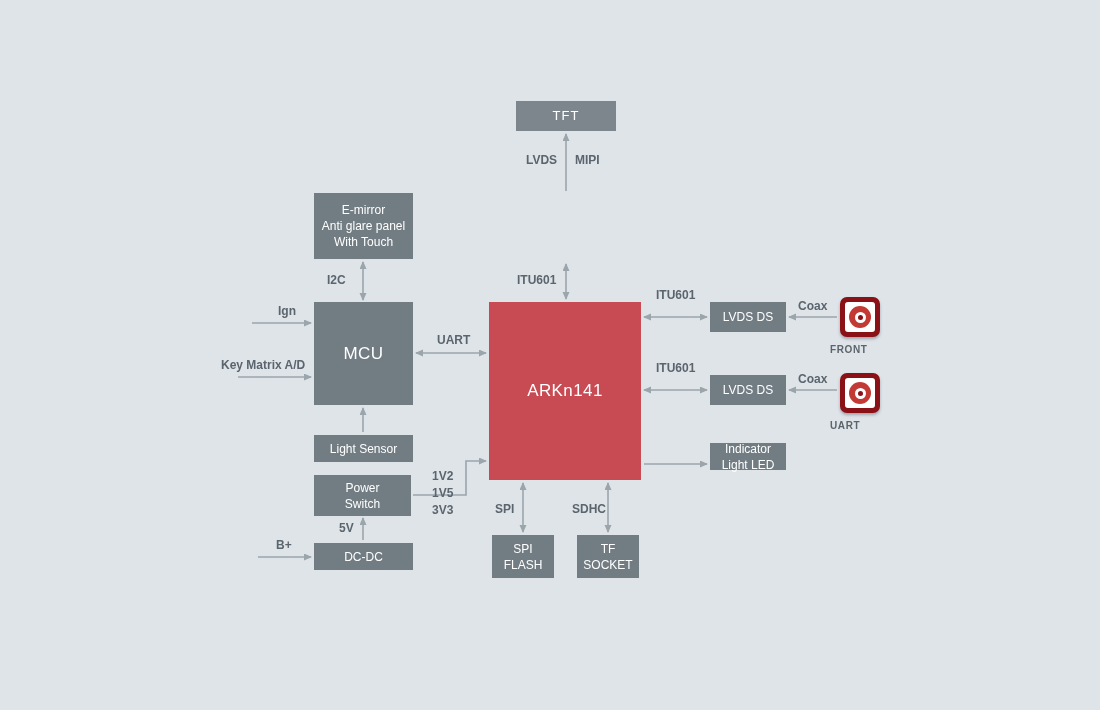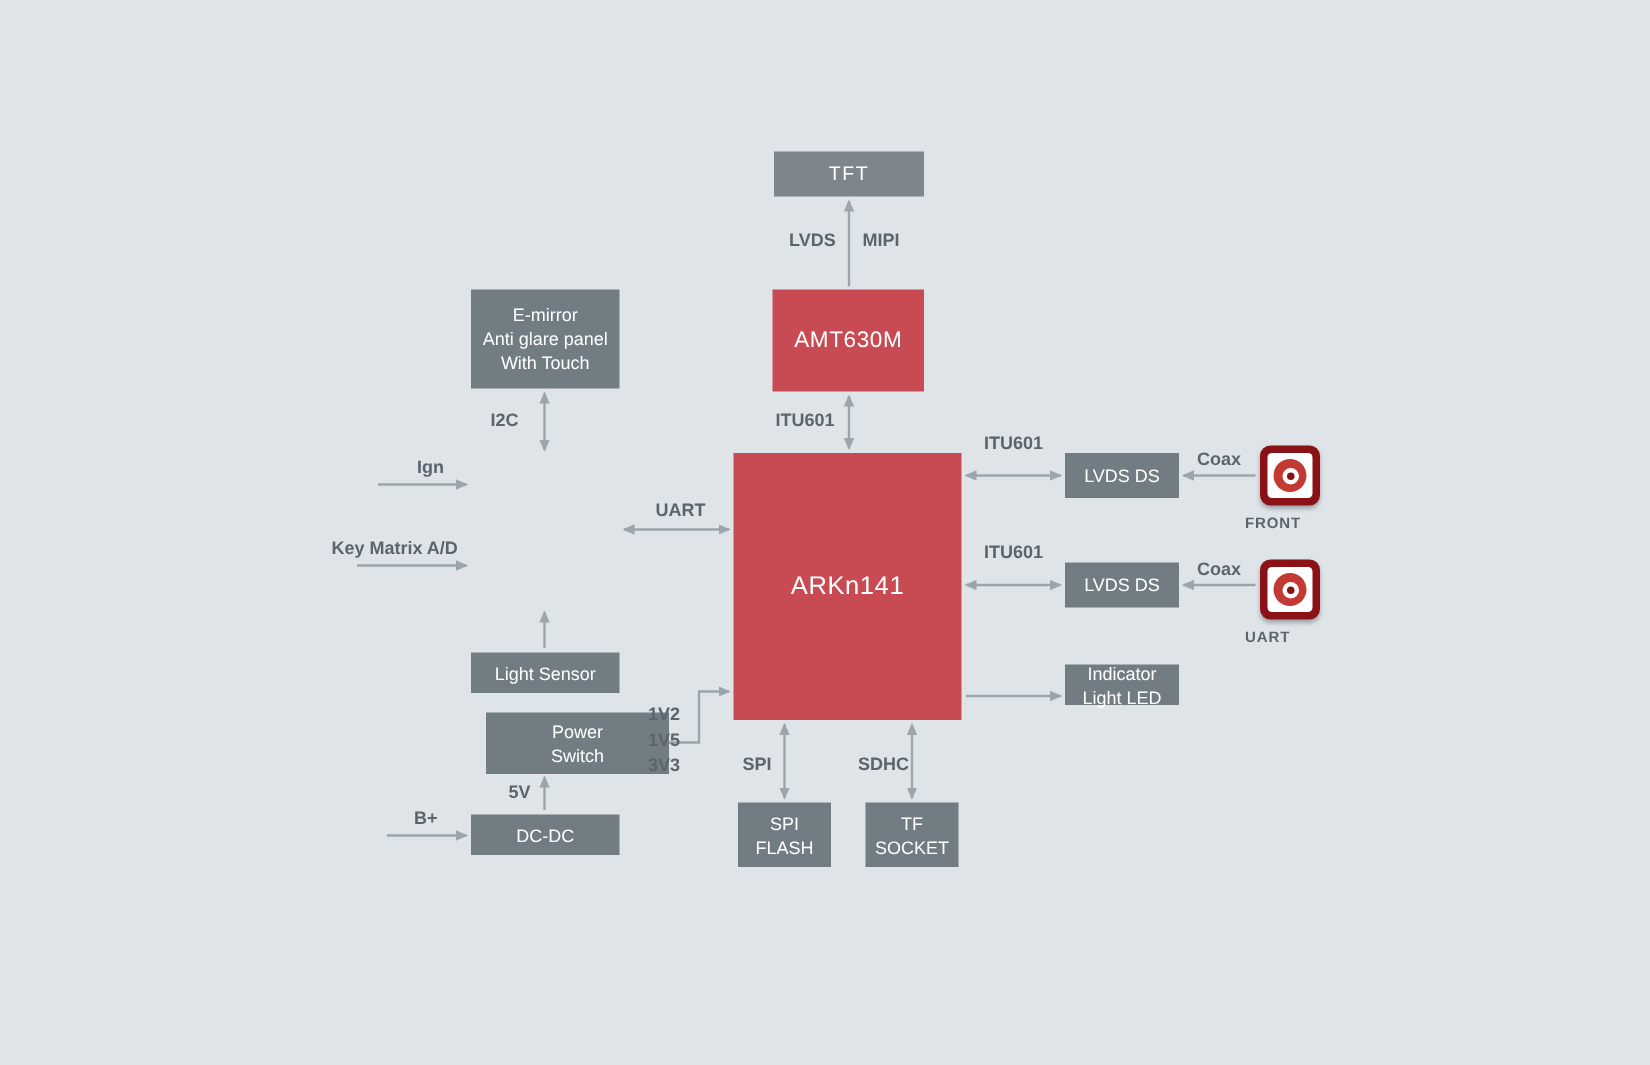--- a/index.html
+++ b/index.html
@@ -52,43 +52,43 @@
     <line class="wire" x1="363" y1="432" x2="363" y2="408" marker-end="url(#arr)"></line>
     <path class="wire" d="M413,495 H466 V461 H486" marker-end="url(#arr)"></path>
     <line class="wire" x1="363" y1="540" x2="363" y2="518" marker-end="url(#arr)"></line>
     <line class="wire" x1="258" y1="557" x2="311" y2="557" marker-end="url(#arr)"></line>
     <line class="wire" x1="523" y1="483" x2="523" y2="532" marker-start="url(#arr)" marker-end="url(#arr)"></line>
     <line class="wire" x1="608" y1="483" x2="608" y2="532" marker-start="url(#arr)" marker-end="url(#arr)"></line>
   </svg>
 
   <div class="block gray-light f-tft" style="left:516px;top:101px;width:100px;height:30px">TFT</div>
 
-  <div class="block red f-md" style="left:515px;top:193px;width:101px;height:68px">AMT630M</div>
 
   <div class="block gray" style="left:314px;top:193px;width:99px;height:66px">
     <span>E-mirror</span>
     <span>Anti glare panel</span>
     <span>With Touch</span>
   </div>
 
+  <div class="block gray f-lg" style="left:314px;top:302px;width:99px;height:103px">MCU</div>
 
   <div class="block red f-lg" style="left:489px;top:302px;width:152px;height:178px">ARKn141</div>
 
   <div class="block gray" style="left:710px;top:302px;width:76px;height:30px">LVDS DS</div>
 
   <div class="block gray" style="left:710px;top:375px;width:76px;height:30px">LVDS DS</div>
 
   <div class="block gray" style="left:710px;top:443px;width:76px;height:27px">
     <span>Indicator</span>
     <span>Light LED</span>
   </div>
 
   <div class="block gray" style="left:314px;top:435px;width:99px;height:27px">Light Sensor</div>
 
-  <div class="block gray" style="left:324px;top:475px;width:122px;height:41px">
+  <div class="block gray" style="left:314px;top:475px;width:97px;height:41px">
     <span>Power</span>
     <span>Switch</span>
   </div>
 
   <div class="block gray" style="left:314px;top:543px;width:99px;height:27px">DC-DC</div>
 
   <div class="block gray" style="left:492px;top:535px;width:62px;height:43px">
     <span>SPI</span>
     <span>FLASH</span>
   </div>

